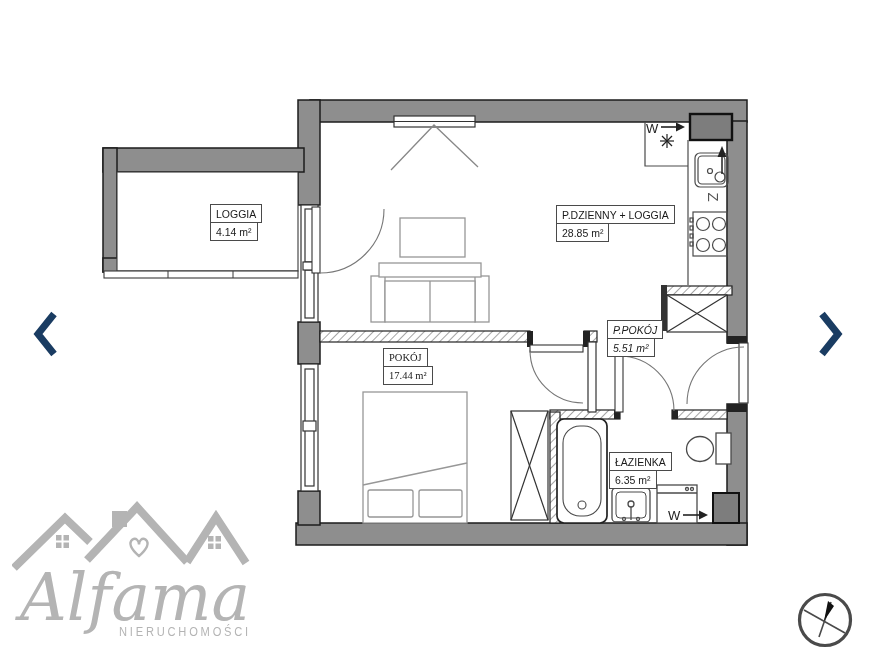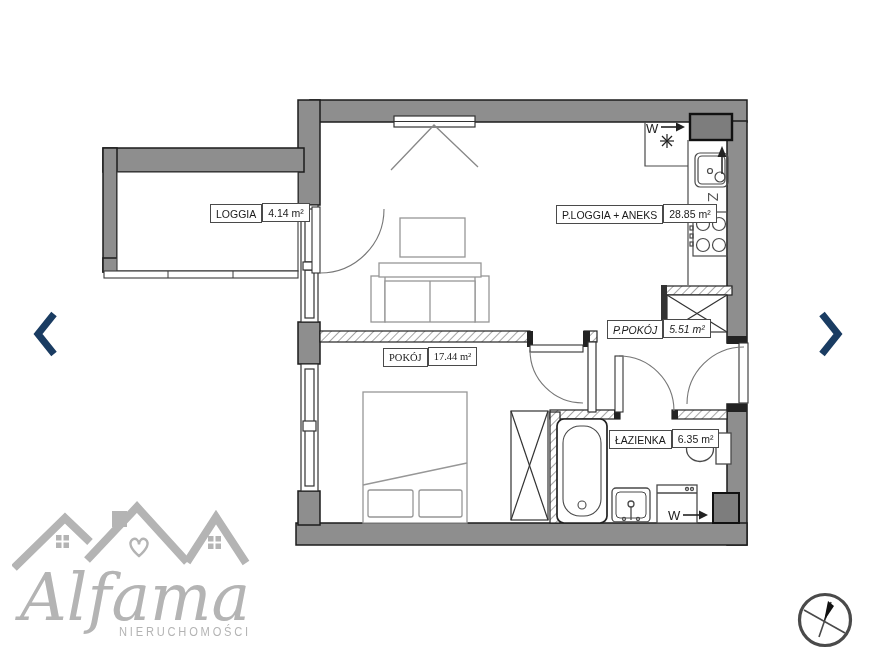--- a/index.html
+++ b/index.html
@@ -1,20 +1,20 @@
 <!DOCTYPE html>
 <html><head>
 <meta charset="utf-8">
 <style>
   html,body{margin:0;padding:0;background:#fff;}
   .stage{position:relative;width:888px;height:672px;background:#ffffff;overflow:hidden;
          font-family:"Liberation Sans",sans-serif;}
   svg.layer{position:absolute;left:0;top:0;}
   
-  .room-label{position:absolute;display:flex;align-items:flex-start;z-index:5;}
+  .room-label{position:absolute;display:flex;flex-direction:column;align-items:flex-start;z-index:5;}
   .room-label .cell{background:#fff;border:1px solid #4a4a4a;padding:3px 5px 2px 5px;
                     font-size:10.5px;line-height:12px;color:#1a1a1a;white-space:nowrap;}
   .room-label .cell + .cell{margin-top:-1px;}
   
   .nav-btn{position:absolute;width:36px;height:56px;background:none;border:none;padding:0;
            cursor:pointer;z-index:10;}
   
   .logo{position:absolute;left:12px;top:498px;width:252px;height:152px;z-index:2;}
   .compass{position:absolute;left:793px;top:588px;width:64px;height:64px;z-index:2;}
 </style>
@@ -192,32 +192,32 @@
       <line x1="683" y1="515" x2="699" y2="515" stroke="#222" stroke-width="1.6"></line>
       <polygon points="699,510.5 699,519.5 708,515" fill="#222"></polygon>
     </g>
   </svg>
 
   <div class="room-label" style="left:210px;top:204px;">
     <div class="cell">LOGGIA</div>
     <div class="cell">4.14 m²</div>
   </div>
   <div class="room-label" style="left:556px;top:205px;">
-    <div class="cell">P.LOGGIA + ANEKS</div>
+    <div class="cell">P.DZIENNY + LOGGIA</div>
     <div class="cell">28.85 m²</div>
   </div>
   <div class="room-label" style="left:383px;top:348px;font-family:Liberation Serif, serif;">
     <div class="cell">POKÓJ</div>
     <div class="cell">17.44 m²</div>
   </div>
   <div class="room-label" style="left:607px;top:320px;font-style:italic;">
     <div class="cell">P.POKÓJ</div>
     <div class="cell">5.51 m²</div>
   </div>
-  <div class="room-label" style="left:609px;top:430px;">
+  <div class="room-label" style="left:609px;top:452px;">
     <div class="cell">ŁAZIENKA</div>
     <div class="cell">6.35 m²</div>
   </div>
 
   <button class="nav-btn" style="left:28px;top:306px;">
     <svg width="36" height="56" viewBox="0 0 36 56">
       <polyline points="26,8 10,28 26,48" fill="none" stroke="#1a3c62" stroke-width="7" stroke-linecap="butt" stroke-linejoin="miter"></polyline>
     </svg>
   </button>
   <button class="nav-btn" style="left:812px;top:306px;">

